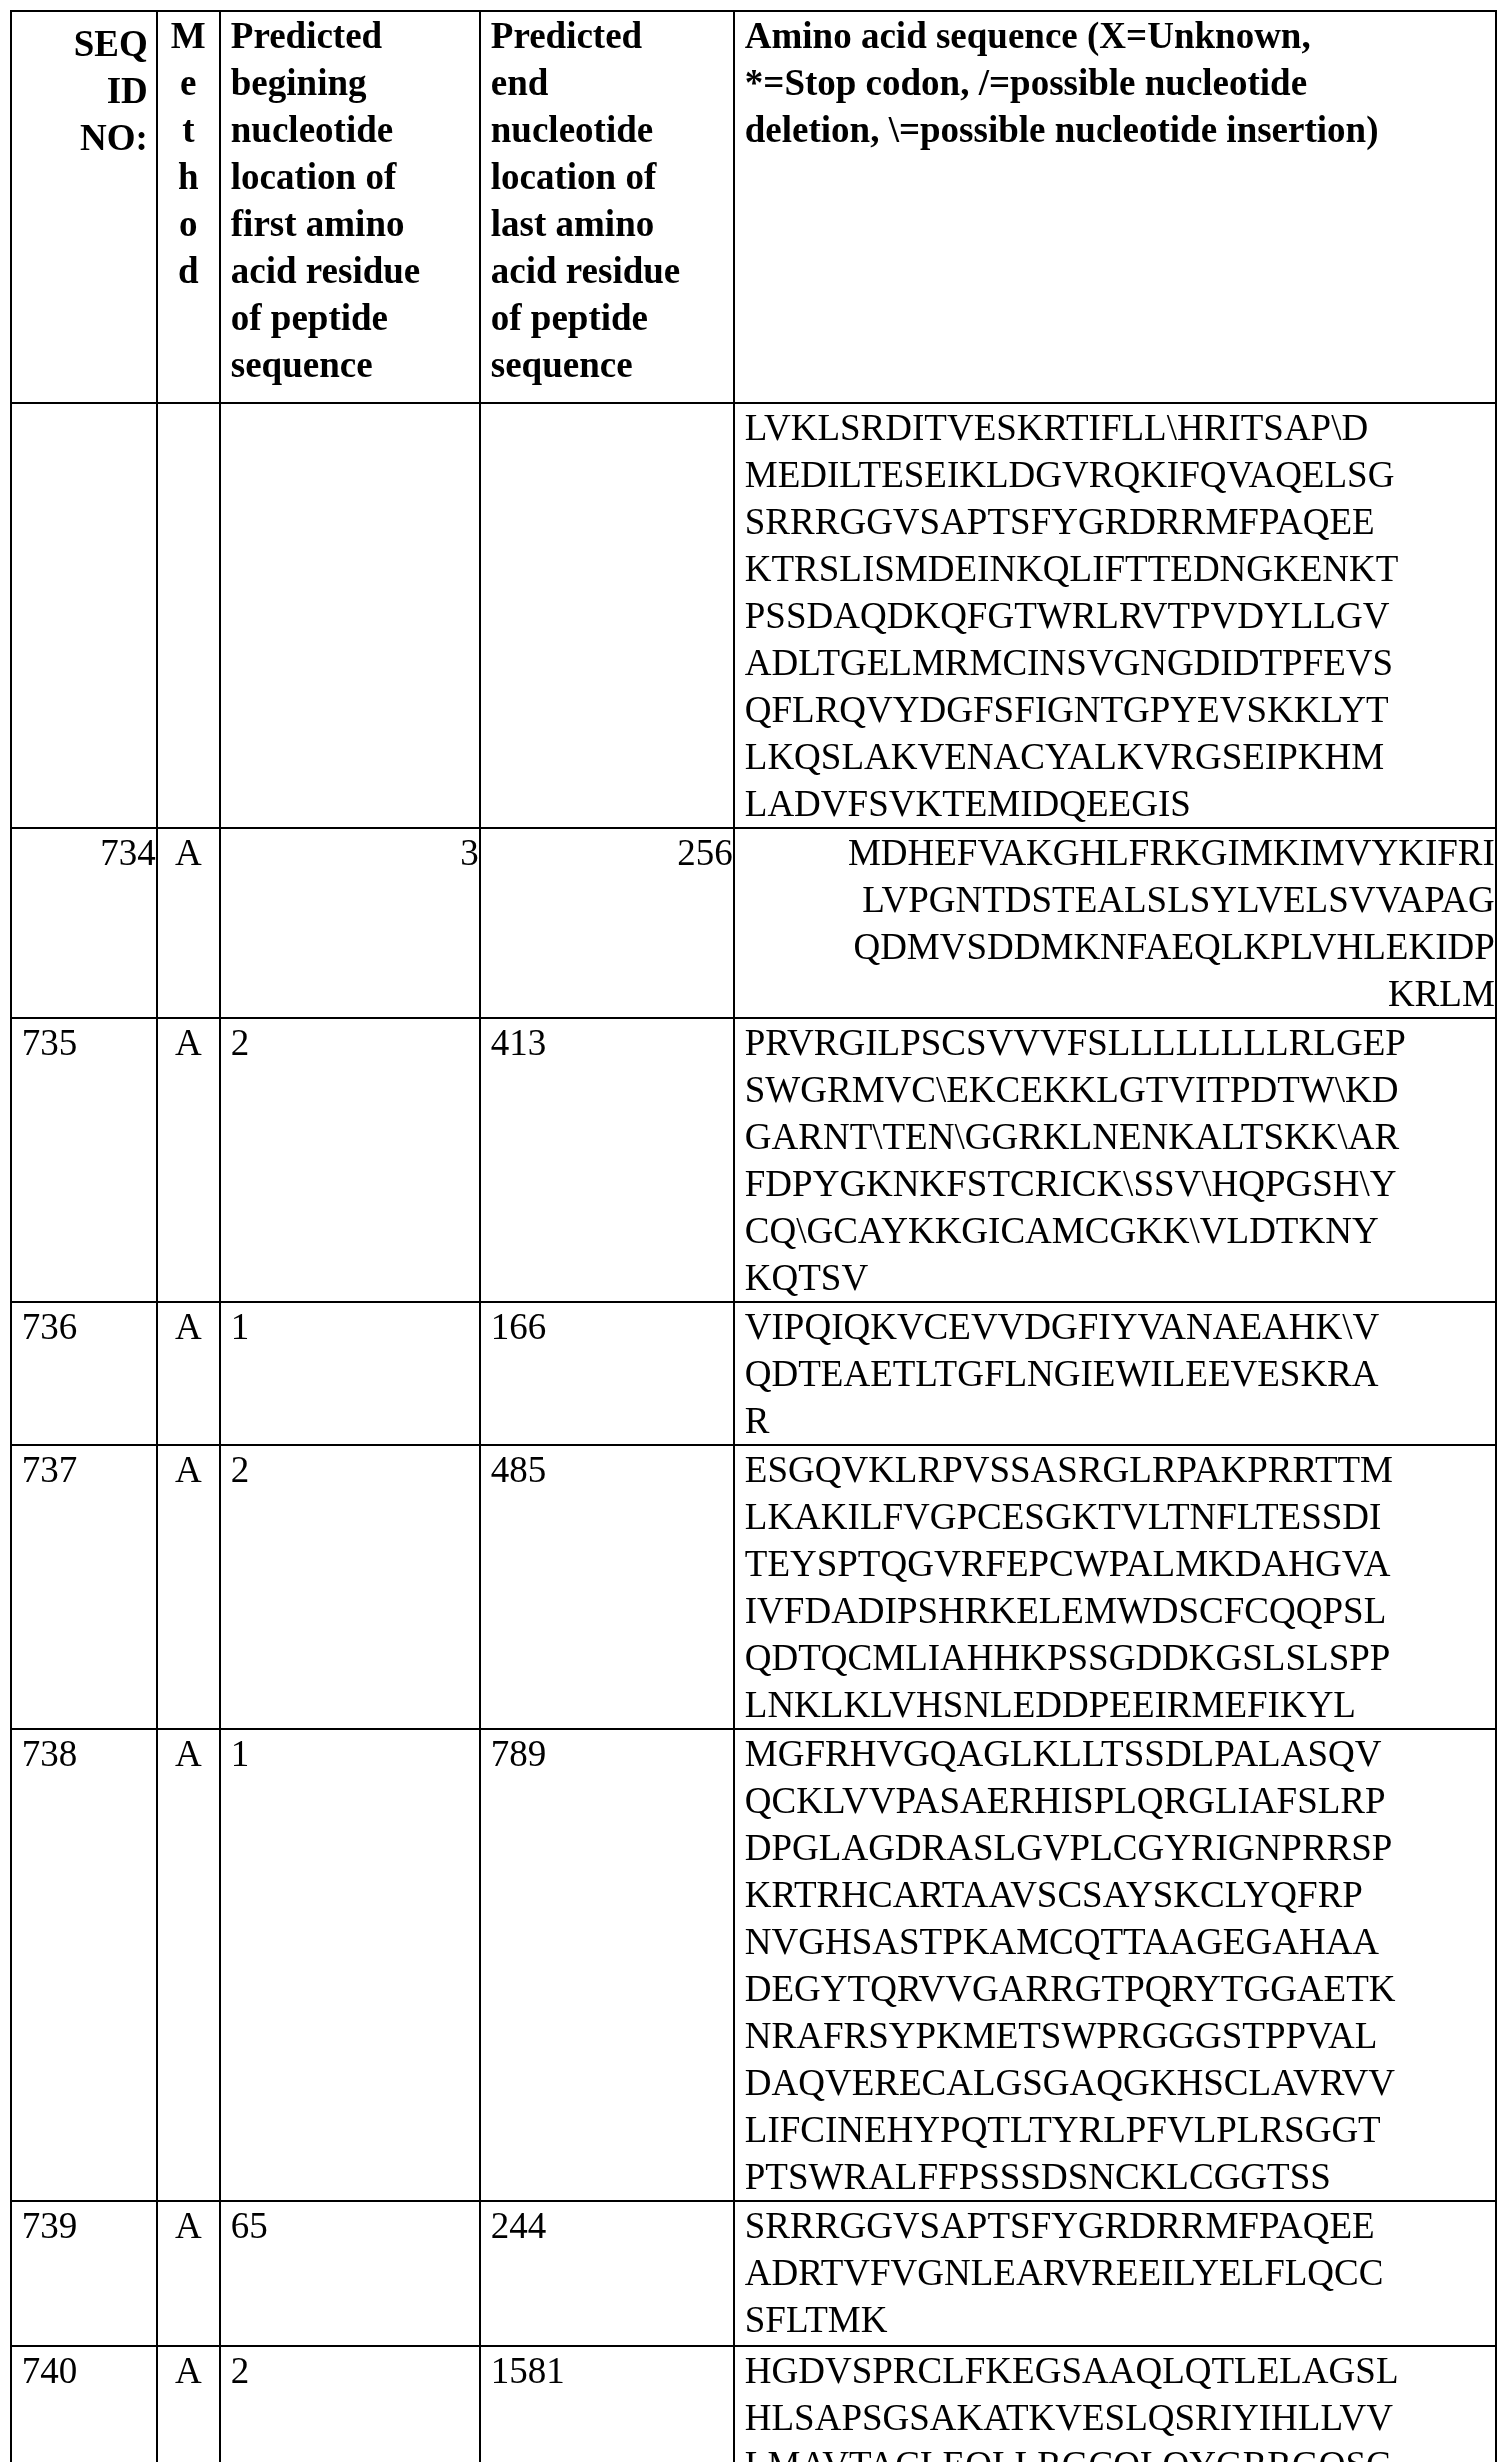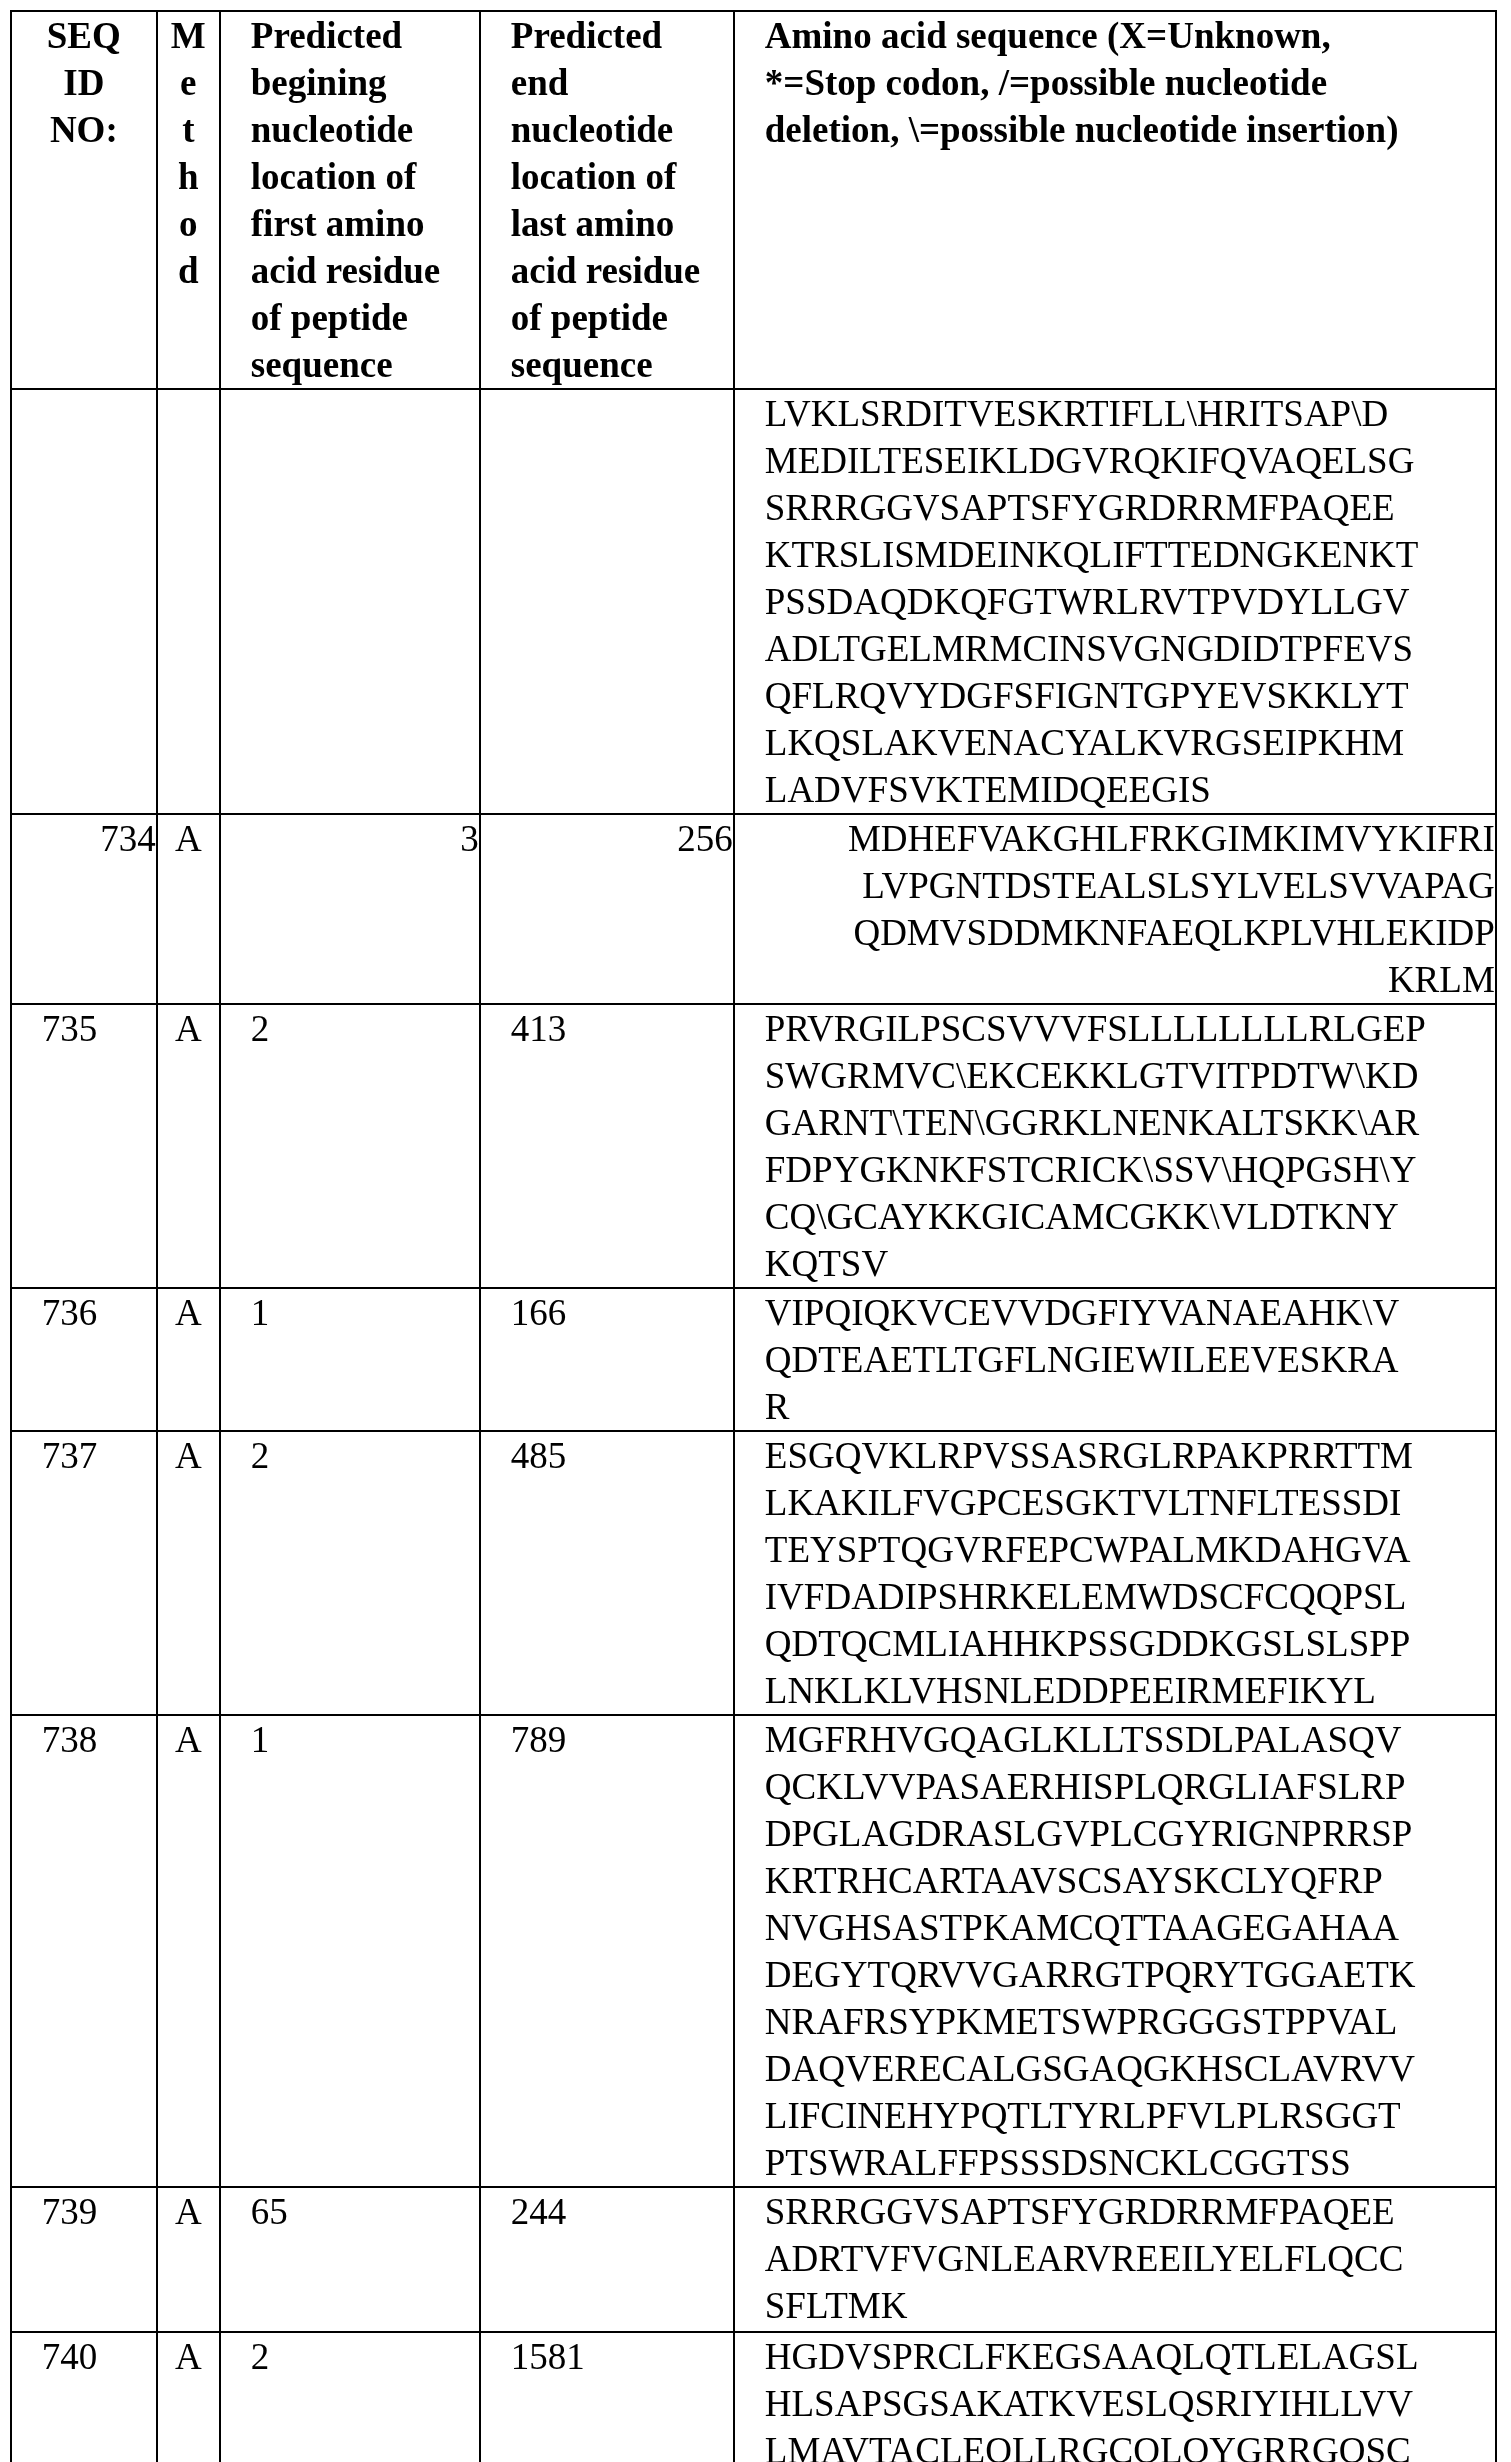--- a/index.html
+++ b/index.html
@@ -8,31 +8,31 @@
     position: absolute; left: 9.8px; top: 9.8px;
     width: 1486px;
     border-collapse: collapse;
     table-layout: fixed;
     font-family: "Liberation Serif", "DejaVu Serif", serif;
     color: #000;
   }
   table.seq td, table.seq th {
     border: 2.4px solid #000;
     vertical-align: top;
-    padding: 0 0 0 30px;
+    padding: 0 0 0 10px;
     font-size: 37px;
     line-height: 47px;
     text-align: left;
     word-break: break-all;
   }
   table.seq th {
     font-weight: bold;
     height: 374px;
   }
-  table.seq th.c1 { text-align: center; padding: 0; }
+  table.seq th.c1 { text-align: right; padding: 8px; }
   table.seq th.c2 { text-align: center; padding: 0; }
   table.seq td.c2 { padding-left: 0; text-align: center; }
   .seqline { display: block; white-space: nowrap; }
   .hline { display: block; }
   col.w1 { width: 146px; }
   col.w2 { width: 63px; }
   col.w3 { width: 260px; }
   col.w4 { width: 254px; }
   col.w5 { width: 762px; }
   tr.r0 td { height: 416px; }

